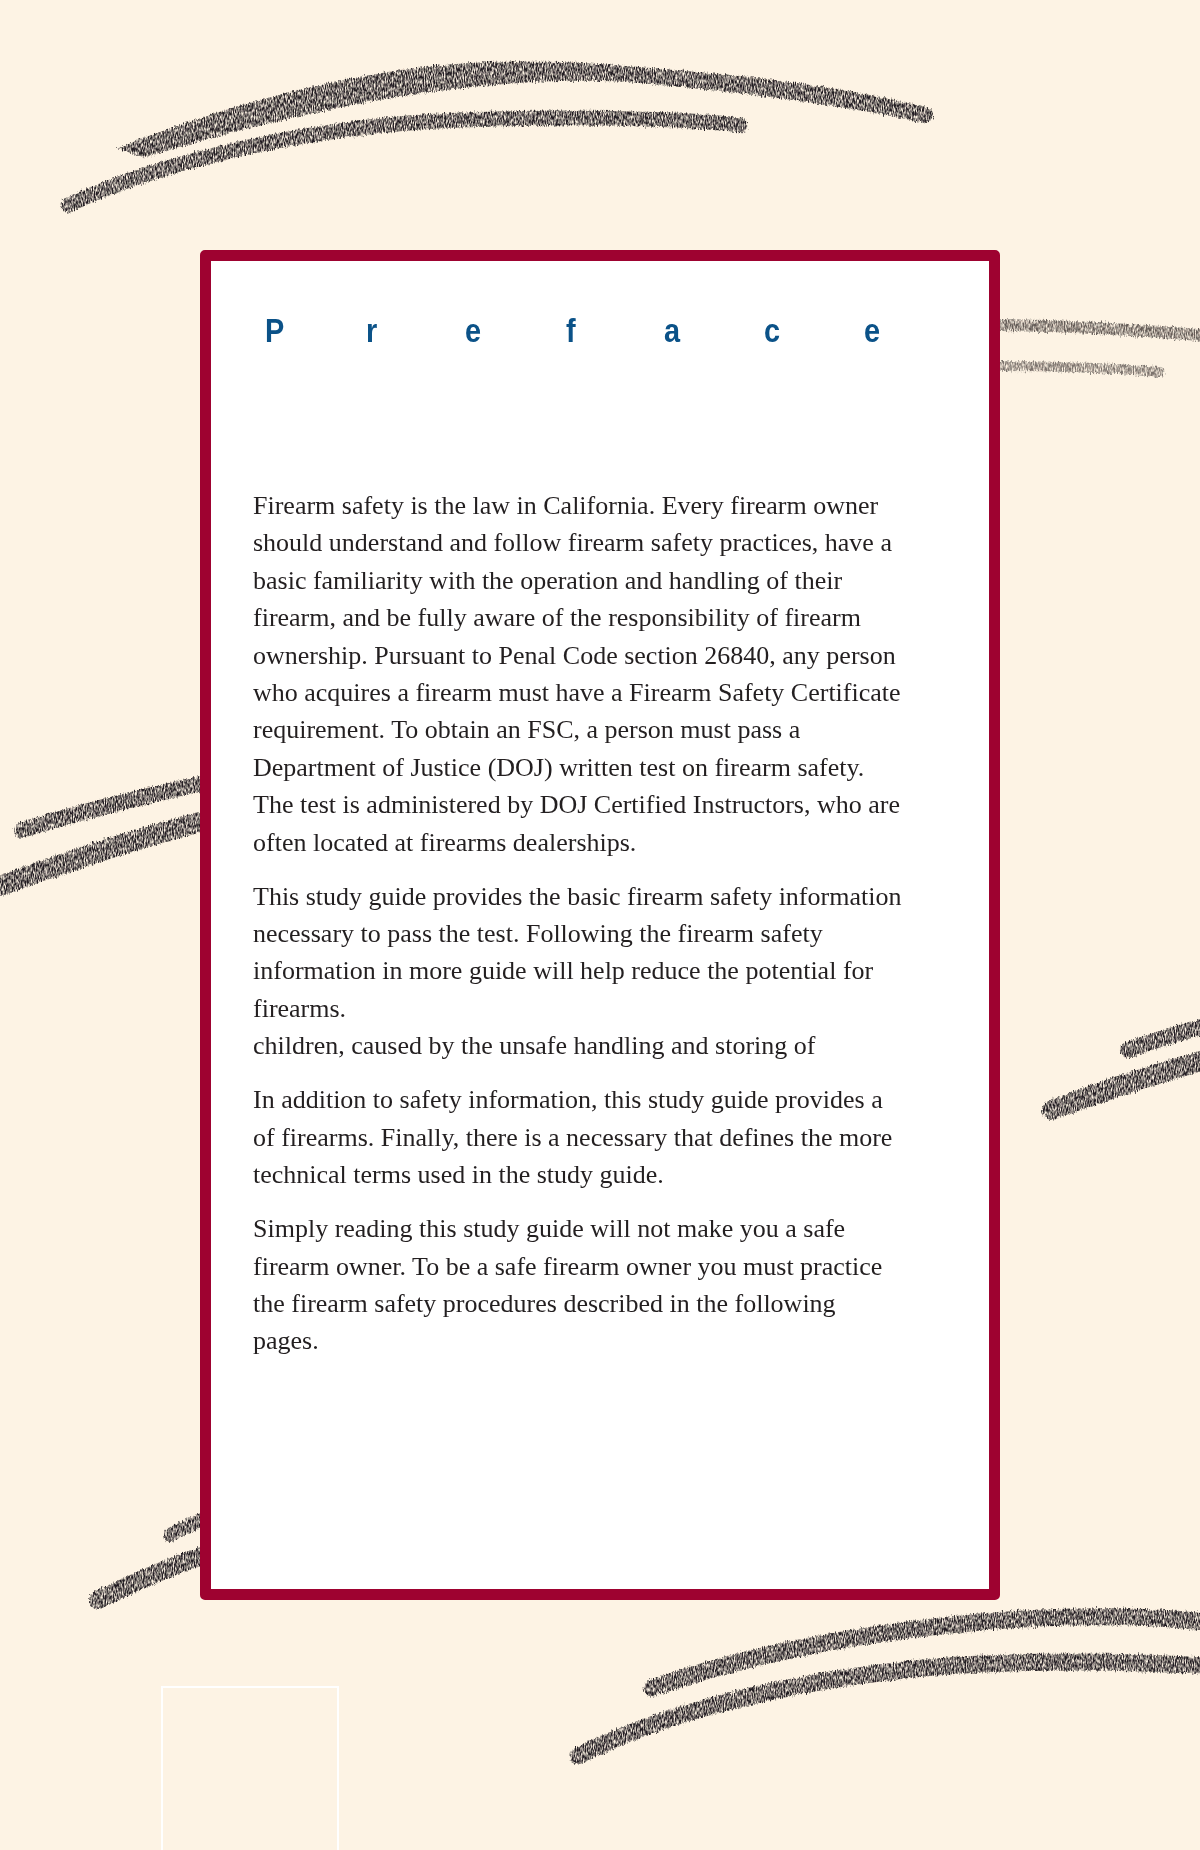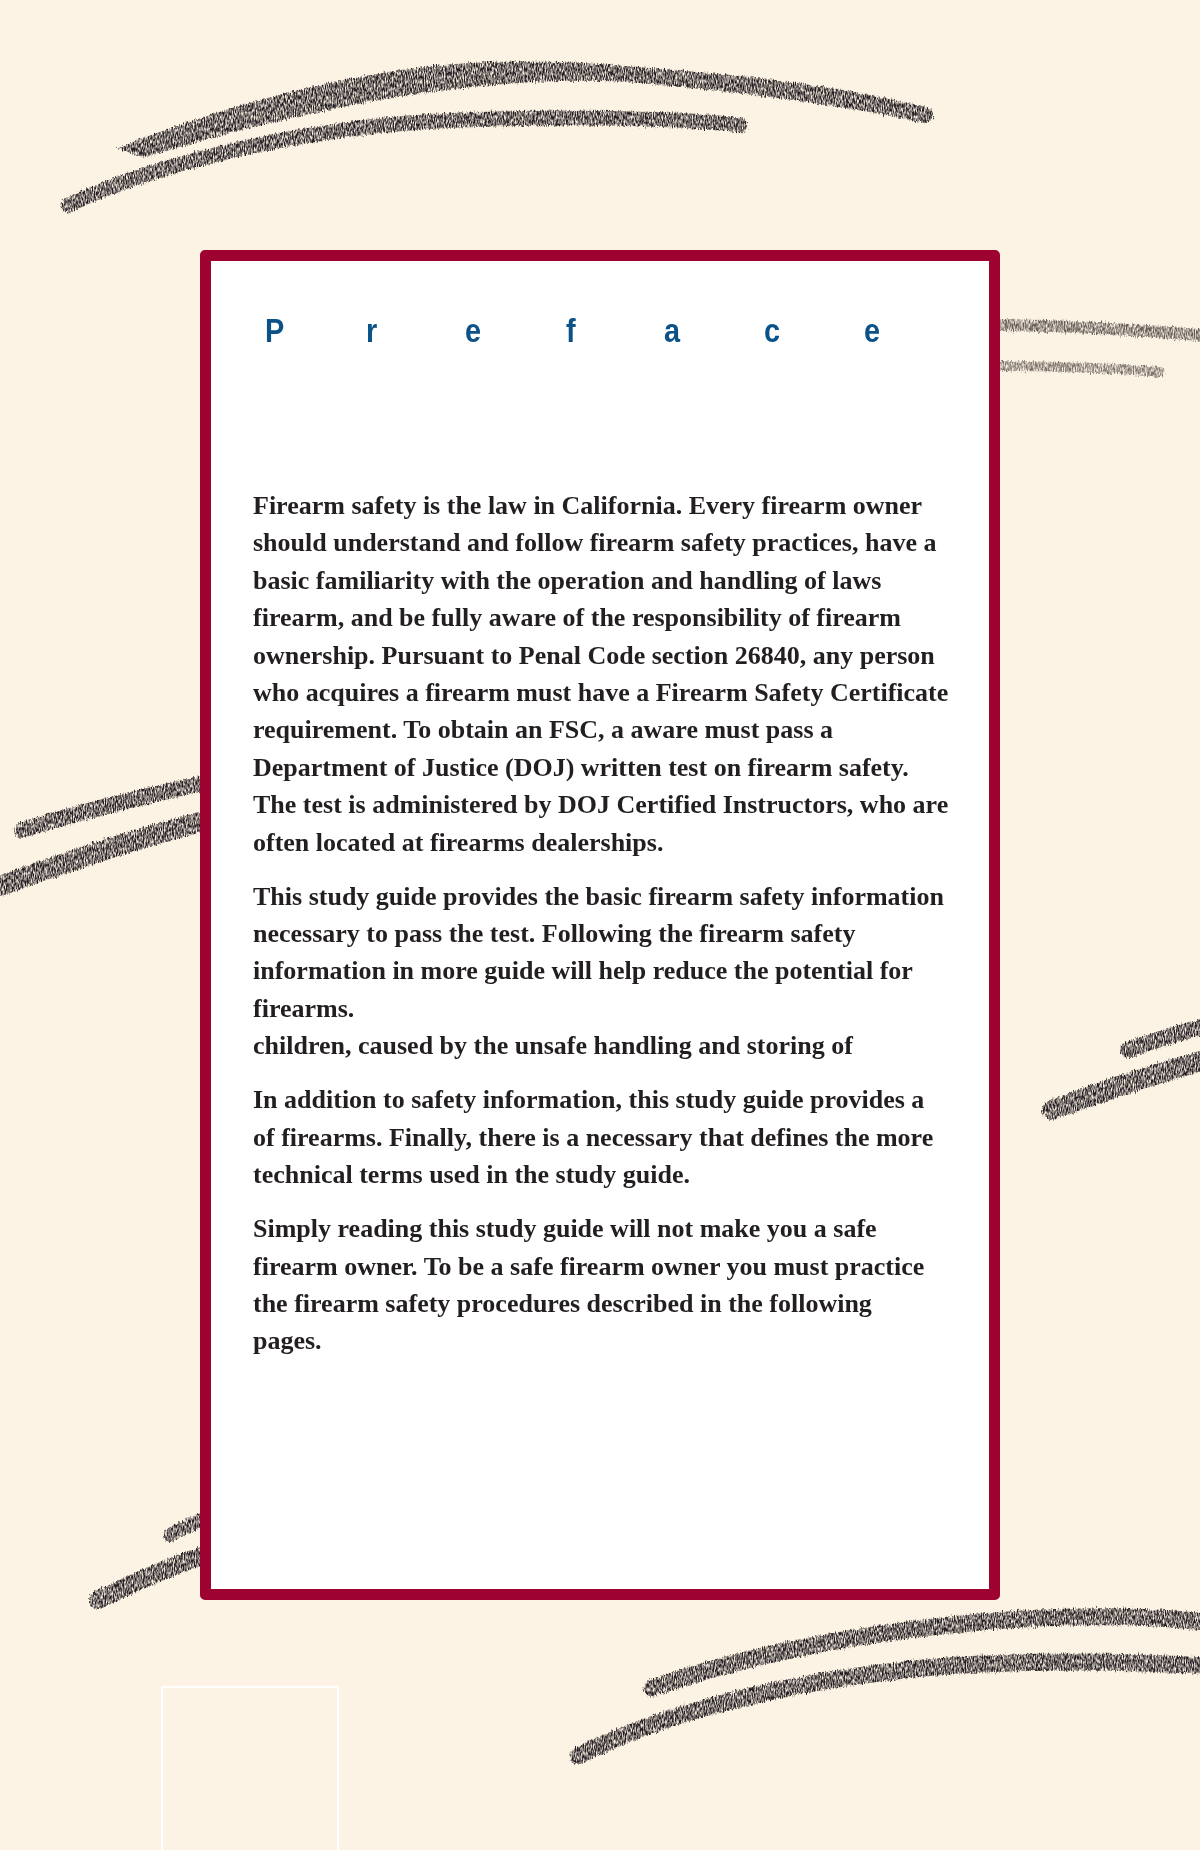--- a/index.html
+++ b/index.html
@@ -20,21 +20,21 @@
   .title-letter {
     position: absolute; top: 49px;
     font-family: "Liberation Sans", sans-serif; font-weight: bold;
     font-size: 34px; line-height: 40px; color: #0b5288;
     transform: scaleX(0.85); transform-origin: left top;
   }
   .body-text {
     position: absolute; left: 42px; top: 226px; width: 720px;
     font-size: 26px; line-height: 37.4px; color: #231f20;
   }
-  .para { margin: 0 0 16.6px 0; font-weight: bold; }
+  .para { margin: 0 0 16.6px 0; }
   .line { display: block; white-space: nowrap; }
   .outline-box {
     position: absolute; left: 161px; top: 1686px; width: 178px; height: 170px;
     box-sizing: border-box; border: 2px solid #ffffff;
   }
 </style>
 </head>
 <body>
 
 <svg class="strokes" viewBox="0 0 1200 1850" xmlns="http://www.w3.org/2000/svg">
@@ -82,25 +82,25 @@
     <span class="title-letter" style="left:355px">f</span>
     <span class="title-letter" style="left:453px">a</span>
     <span class="title-letter" style="left:553px">c</span>
     <span class="title-letter" style="left:653px">e</span>
   </div>
 
   <div class="body-text">
     <p class="para">
       <span class="line">Firearm safety is the law in California.  Every firearm owner</span>
       <span class="line">should understand and follow firearm safety practices, have a</span>
-      <span class="line">basic familiarity with the operation and handling of laws</span>
+      <span class="line">basic familiarity with the operation and handling of their</span>
       <span class="line">firearm, and be fully aware of the responsibility of firearm</span>
       <span class="line">ownership. Pursuant to Penal Code section 26840, any person</span>
       <span class="line">who acquires a firearm must have a Firearm Safety Certificate</span>
-      <span class="line">requirement. To obtain an FSC, a aware must pass a</span>
+      <span class="line">requirement. To obtain an FSC, a person must pass a</span>
       <span class="line">Department of Justice (DOJ) written test on firearm safety.</span>
       <span class="line">The test is administered by DOJ Certified Instructors, who are</span>
       <span class="line">often located at firearms dealerships.</span>
     </p>
     <p class="para">
       <span class="line">This study guide provides the basic firearm safety information</span>
       <span class="line">necessary to pass the test. Following the firearm safety</span>
       <span class="line">information in more guide will help reduce the potential for</span>
       <span class="line">firearms.</span>
       <span class="line">children, caused by the unsafe handling and storing of</span>

